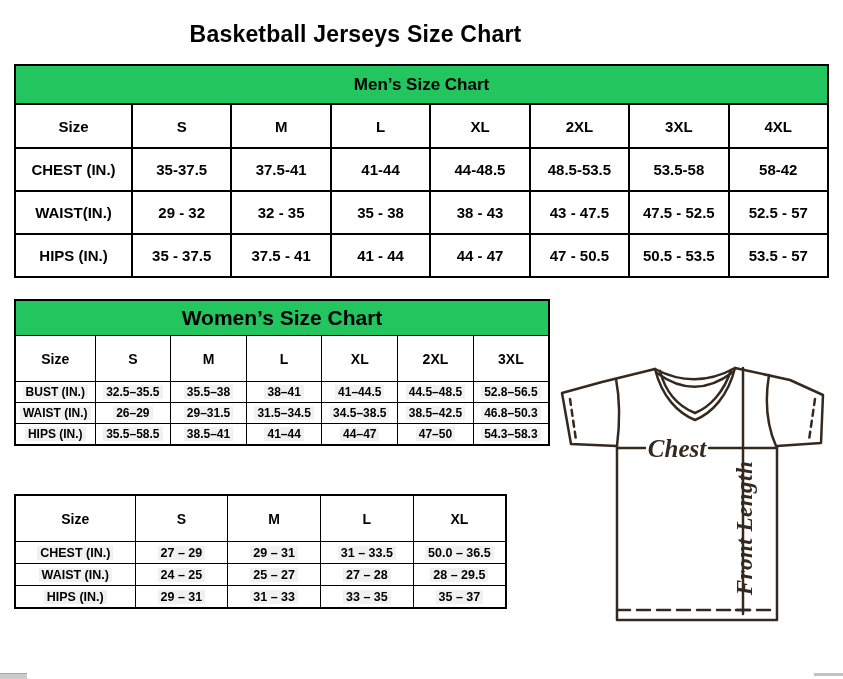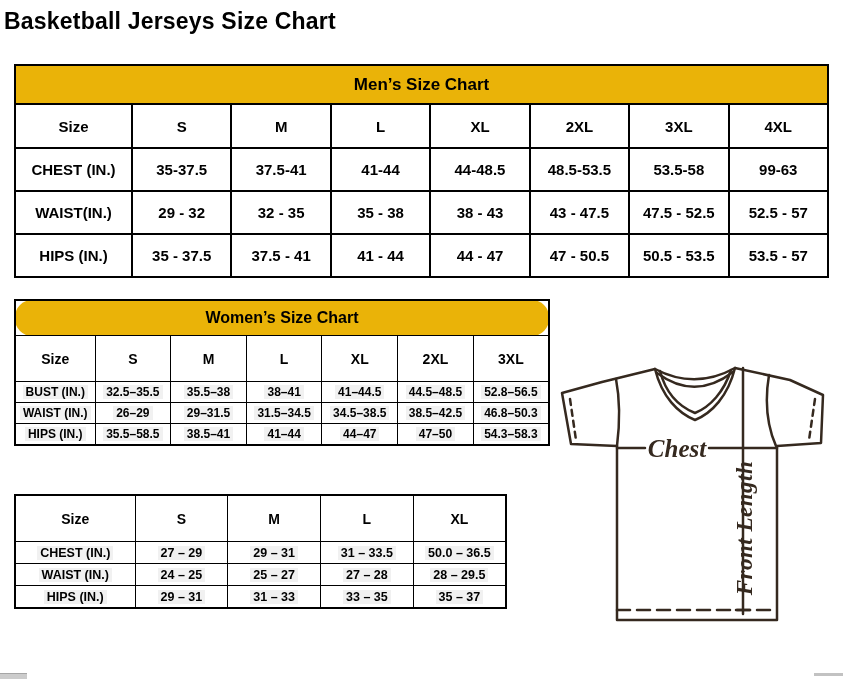--- a/index.html
+++ b/index.html
@@ -1,44 +1,44 @@
 <!DOCTYPE html>
 <html><head>
 <meta charset="utf-8">
 <style>
   html,body{margin:0;padding:0;}
   body{
     width:843px;height:679px;background:#ffffff;position:relative;overflow:hidden;
     font-family:"Liberation Sans",sans-serif;color:#000;
   }
   .page-title{
-    position:absolute;top:4px;left:0;width:677px;margin:4px;
-    font-size:23px;font-weight:bold;letter-spacing:0.2px;
+    position:absolute;top:4px;left:0;width:677px;margin:17px;
+    text-align:center;font-size:23px;font-weight:bold;letter-spacing:0.2px;
   }
   .tbl{
     position:absolute;border-collapse:collapse;table-layout:fixed;
     background:#fff;border:2px solid #000;
   }
   .tbl th,.tbl td{
     border:1px solid #000;text-align:center;vertical-align:middle;
     font-weight:bold;padding:0;overflow:hidden;white-space:nowrap;
   }
-  .tbl .title-row th{background:#eab308;}
+  .tbl .title-row th{background:#22c55e;}
   
   .tbl-mens{left:14px;top:64px;width:815px;}
   .tbl-mens th,.tbl-mens td{border-width:2px;}
   .tbl-mens .col0{width:117px;}
   .tbl-mens .title-row th{height:37px;font-size:17px;}
   .tbl-mens .head-row th{height:42px;font-size:15px;}
   .tbl-mens .data-row th,.tbl-mens .data-row td{height:41px;font-size:15px;}
   .tbl-mens .rl{font-size:14px;}
   
   .tbl-wom{left:14px;top:299px;width:536px;}
   .tbl-wom .col0{width:80px;}
-  .tbl-wom .title-row th{height:34px;font-size:16px;border-radius:17px;}
+  .tbl-wom .title-row th{height:34px;font-size:21px;}
   .tbl-wom .head-row th{height:45px;font-size:14px;}
   .tbl-wom .data-row th,.tbl-wom .data-row td{height:20px;font-size:12px;}
   .tbl-wom .rl{font-size:11px;}
   
   .tbl-youth{left:14px;top:494px;width:493px;}
   .tbl-youth .col0{width:120px;}
   .tbl-youth .title-row th{height:34px;font-size:16px;}
   .tbl-youth .head-row th{height:45px;font-size:14px;}
   .tbl-youth .data-row th,.tbl-youth .data-row td{height:21px;font-size:12.5px;}
   .tbl-youth .rl{font-size:11.5px;}
@@ -90,21 +90,21 @@
           <th>4XL</th>
         </tr>
         <tr class="data-row">
           <th class="rl"><span>CHEST (IN.)</span></th>
           <td><span>35-37.5</span></td>
           <td><span>37.5-41</span></td>
           <td><span>41-44</span></td>
           <td><span>44-48.5</span></td>
           <td><span>48.5-53.5</span></td>
           <td><span>53.5-58</span></td>
-          <td><span>99-63</span></td>
+          <td><span>58-42</span></td>
         </tr>
         <tr class="data-row">
           <th class="rl"><span>WAIST(IN.)</span></th>
           <td><span>29 - 32</span></td>
           <td><span>32 - 35</span></td>
           <td><span>35 - 38</span></td>
           <td><span>38 - 43</span></td>
           <td><span>43 - 47.5</span></td>
           <td><span>47.5 - 52.5</span></td>
           <td><span>52.5 - 57</span></td>

